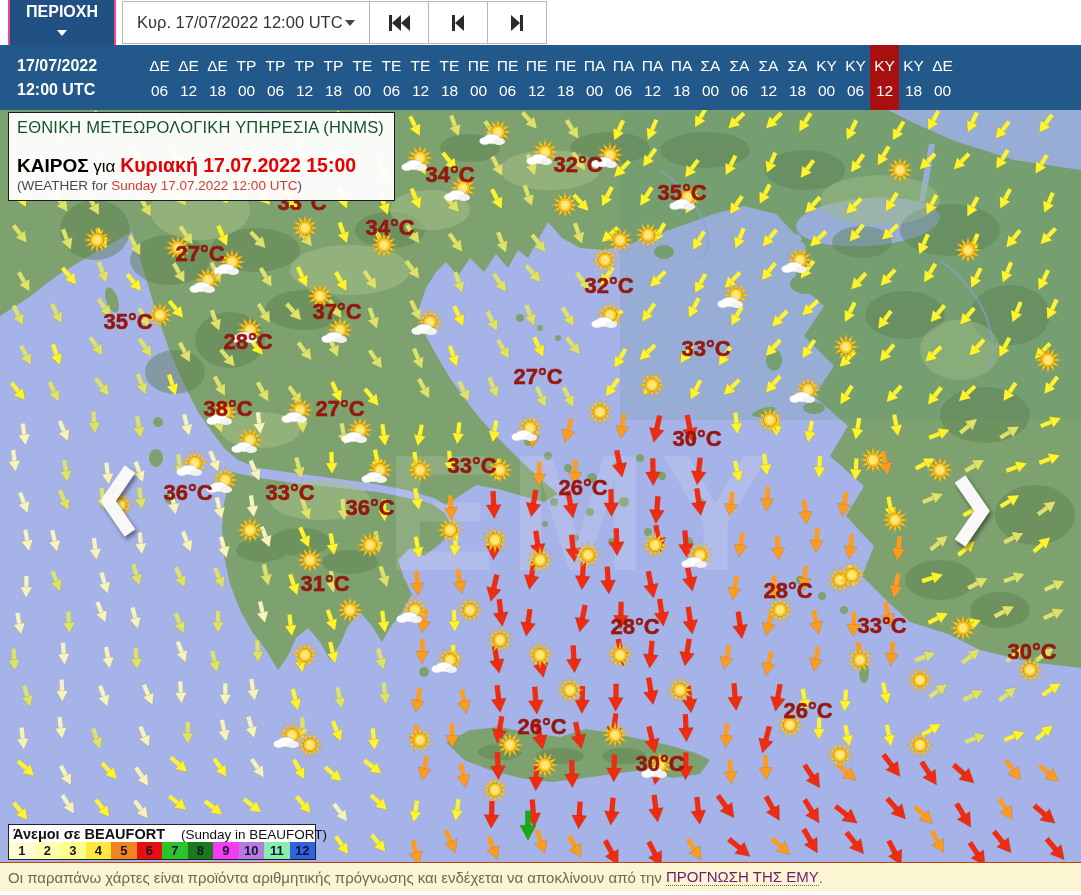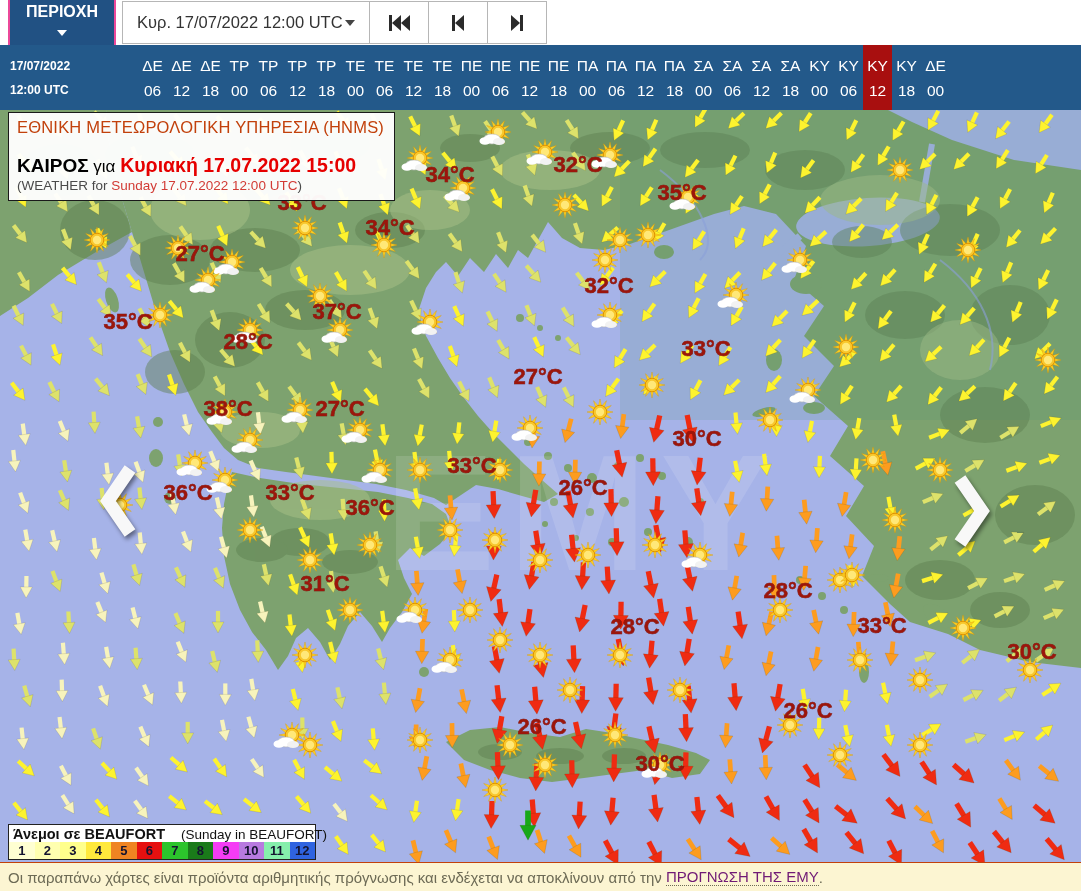--- a/index.html
+++ b/index.html
@@ -12,32 +12,32 @@
   .caret{width:0;height:0;border-left:5px solid transparent;border-right:5px solid transparent;border-top:6px solid #fff;}
   .date-btn{margin-left:6px;height:41px;padding:0 14px;background:#fff;border:1px solid #b6b6b6;color:#333;
     font-size:16.5px;display:flex;align-items:center;gap:2px;cursor:pointer;}
   .date-btn .caret{border-top-color:#444;}
   .media-btn{width:58px;height:41px;background:#fff;border:1px solid #b6b6b6;margin-left:-1px;display:flex;align-items:center;justify-content:center;cursor:pointer;}
   .media-btn:first-of-type{margin-left:0;}
   .media-btn svg{display:block;}
 
   
   .timeline{position:absolute;left:0;top:45px;width:1081px;height:65px;background:#23598a;display:flex;color:#fff;}
-  .tl-date{width:122px;padding-left:10px;display:flex;flex-direction:column;justify-content:center;font-weight:bold;font-size:12px;line-height:24px;}
+  .tl-date{width:122px;padding-left:17px;display:flex;flex-direction:column;justify-content:center;font-weight:bold;font-size:16px;line-height:24px;}
   .tl-cols{display:flex;margin-left:6px;}
   .tcol{width:29px;text-align:center;display:flex;flex-direction:column;justify-content:center;font-size:15.5px;line-height:25px;cursor:pointer;}
   .tcol.sel{background:#a80f0f;}
 
   
   .map{position:absolute;left:0;top:110px;width:1081px;height:752px;overflow:hidden;background:#a6b3e8;}
   .map svg.base{position:absolute;left:0;top:0;}
 
   .info-box{position:absolute;left:8px;top:2px;z-index:5;background:rgba(255,255,255,0.96);border:1px solid #1a1a1a;
     padding:4px 10px 5px 8px;line-height:1.25;}
-  .info-l1{font-size:16.5px;color:#c2410c;letter-spacing:.2px;}
+  .info-l1{font-size:16.5px;color:#14532d;letter-spacing:.2px;}
   .info-l2{font-size:17px;color:#000;margin-top:15px;}
   .info-l2 .b{font-weight:bold;font-size:19px;}
   .info-l2 .hl{font-weight:bold;font-size:19.5px;color:#e60000;}
   .info-l3{font-size:13.5px;color:#4a4a4a;margin-top:1px;}
   .info-l3 .hl{color:#d23b35;}
 
   .chev{position:absolute;z-index:6;width:44px;height:78px;cursor:pointer;}
   .chev svg{filter:drop-shadow(2px 3px 2px rgba(0,0,0,.45));}
   .chev-left{left:98px;top:352px;}
   .chev-right{left:950px;top:362px;}

